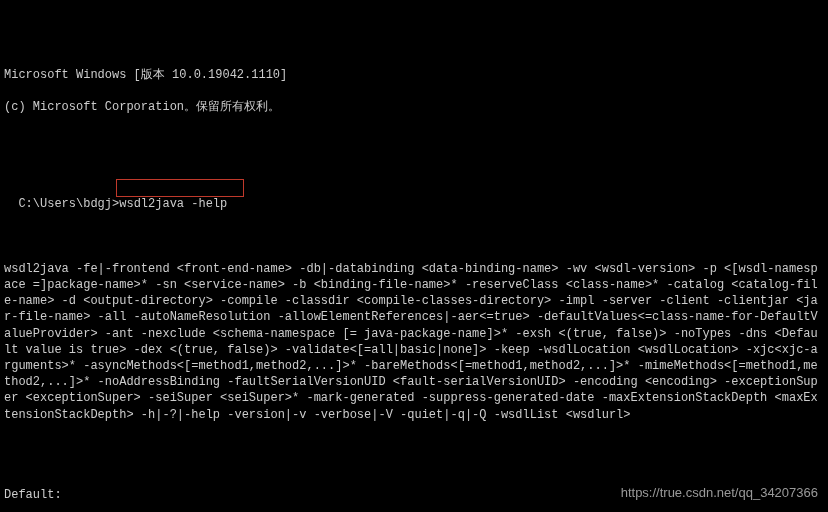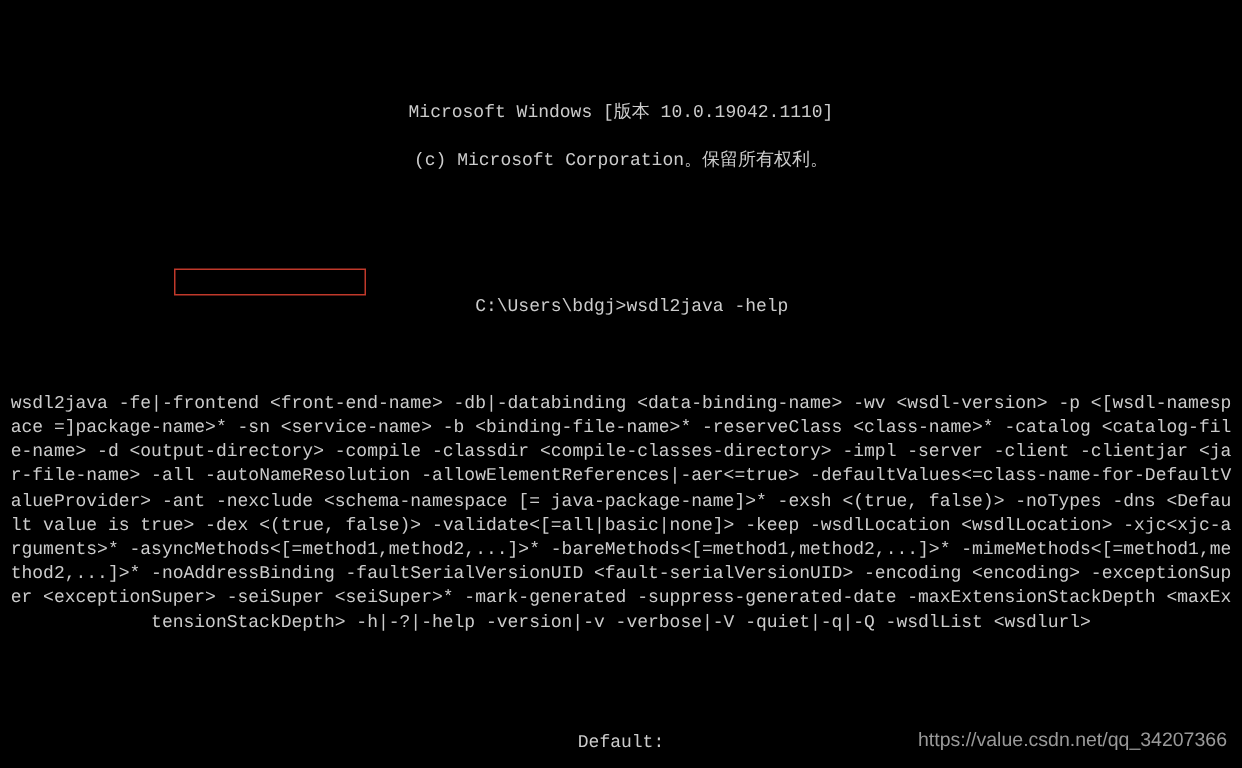--- a/index.html
+++ b/index.html
@@ -1,15 +1,15 @@
 <!DOCTYPE html>
 <html><head>
   <meta charset="utf-8">
   <style>
-    * { margin: 0; padding: 0; box-sizing: border-box; text-align: center; }
+    * { margin: 0; padding: 0; box-sizing: border-box; }
     body {
       background: #000;
       color: #ccc;
       font-family: Consolas, 'Courier New', monospace;
       font-size: 12px;
       line-height: 1.35;
       width: 828px;
       height: 512px;
       padding: 2px 4px;
       overflow: hidden;
@@ -53,16 +53,16 @@
   <div class="highlight-box"></div>
 </div>
 
 <div class="line">wsdl2java -fe|-frontend &lt;front-end-name&gt; -db|-databinding &lt;data-binding-name&gt; -wv &lt;wsdl-version&gt; -p &lt;[wsdl-namespace =]package-name&gt;* -sn &lt;service-name&gt; -b &lt;binding-file-name&gt;* -reserveClass &lt;class-name&gt;* -catalog &lt;catalog-file-name&gt; -d &lt;output-directory&gt; -compile -classdir &lt;compile-classes-directory&gt; -impl -server -client -clientjar &lt;jar-file-name&gt; -all -autoNameResolution -allowElementReferences|-aer&lt;=true&gt; -defaultValues&lt;=class-name-for-DefaultValueProvider&gt; -ant -nexclude &lt;schema-namespace [= java-package-name]&gt;* -exsh &lt;(true, false)&gt; -noTypes -dns &lt;Default value is true&gt; -dex &lt;(true, false)&gt; -validate&lt;[=all|basic|none]&gt; -keep -wsdlLocation &lt;wsdlLocation&gt; -xjc&lt;xjc-arguments&gt;* -asyncMethods&lt;[=method1,method2,...]&gt;* -bareMethods&lt;[=method1,method2,...]&gt;* -mimeMethods&lt;[=method1,method2,...]&gt;* -noAddressBinding -faultSerialVersionUID &lt;fault-serialVersionUID&gt; -encoding &lt;encoding&gt; -exceptionSuper &lt;exceptionSuper&gt; -seiSuper &lt;seiSuper&gt;* -mark-generated -suppress-generated-date -maxExtensionStackDepth &lt;maxExtensionStackDepth&gt; -h|-?|-help -version|-v -verbose|-V -quiet|-q|-Q -wsdlList &lt;wsdlurl&gt;</div>
 
 <div class="blank"></div>
 <div class="line">Default:</div>
 
 
 
-<div class="watermark">https://value.csdn.net/qq_34207366</div>
+<div class="watermark">https://true.csdn.net/qq_34207366</div>
 
 
 
 
 </body></html>

